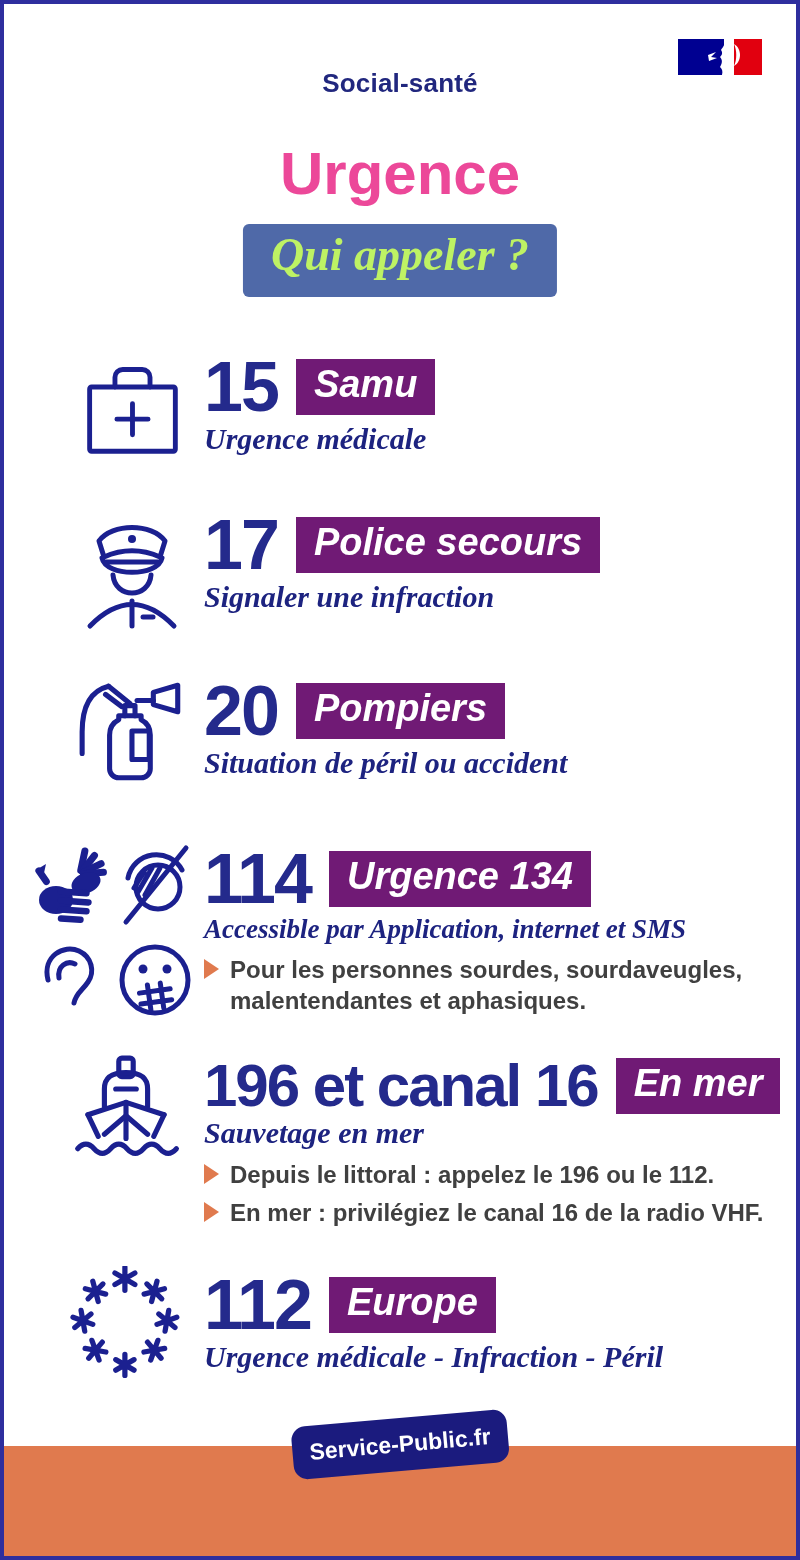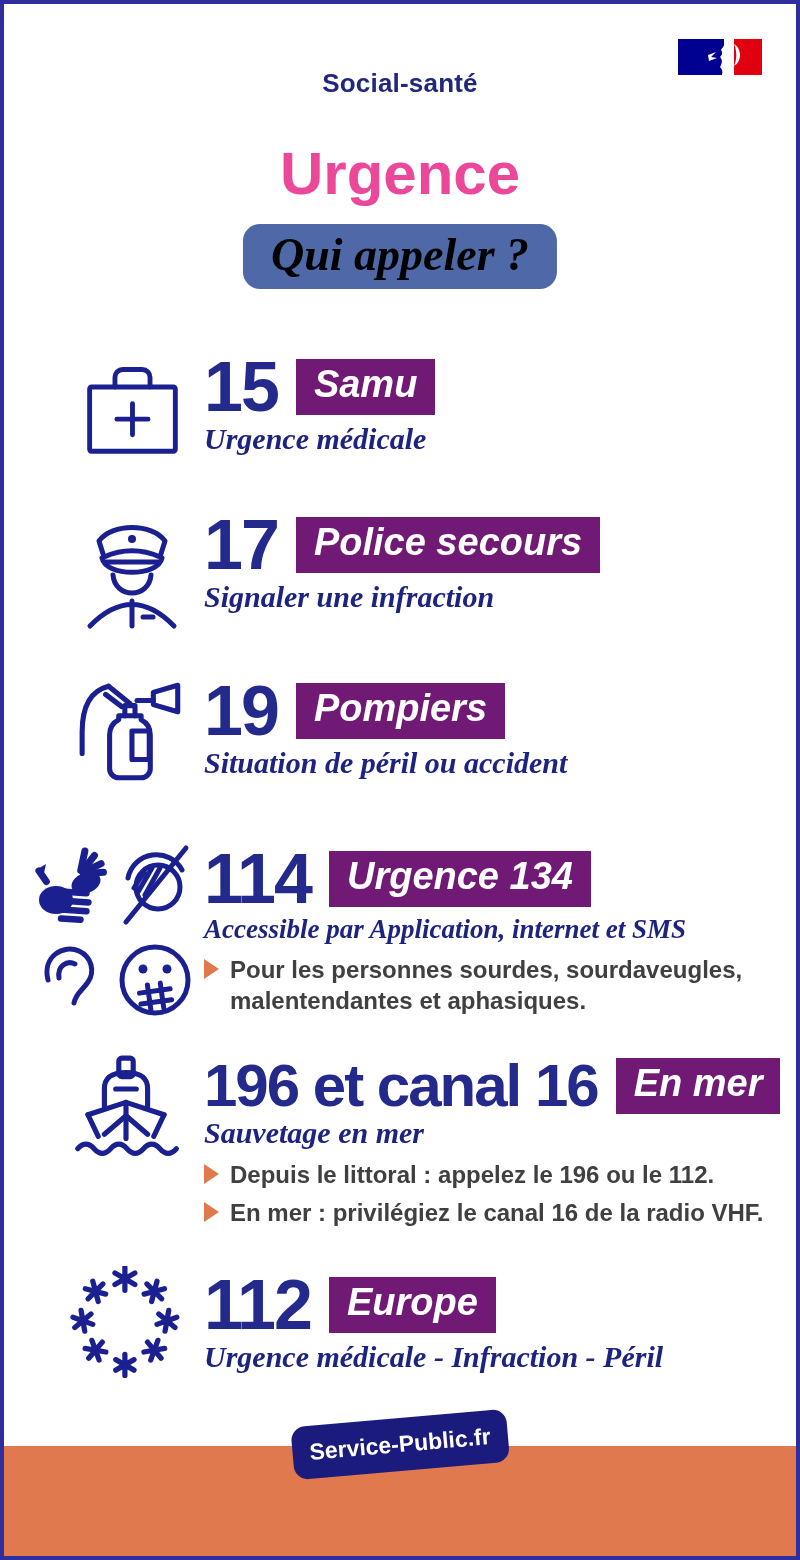--- a/index.html
+++ b/index.html
@@ -13,22 +13,22 @@
   .category {
     position:absolute; top:64px; left:0; right:0; text-align:center;
     font-size:26px; font-weight:700; color:#21277e; letter-spacing:.2px;
   }
   .title {
     position:absolute; top:116px; left:0; right:0; text-align:center;
     font-size:60px; font-weight:700; color:#ec4899; letter-spacing:0;margin-top:19px;
   }
   .who-badge {
     position:absolute; top:220px; left:50%; transform:translateX(-50%);
-    background:#4f69a8; color:#000000; border-radius:17px;
-    padding:4px 28px 8px; white-space:nowrap;
+    background:#4f69a8; color:#bef264; border-radius:6px;
+    padding:4px 28px 16px; white-space:nowrap;
     font-family:"Liberation Serif", serif; font-style:italic; font-weight:700;
     font-size:46px;
   }
   
   .item { position:absolute; left:200px; width:580px; }
   .num-row { display:flex; align-items:center; gap:18px; }
   .num {
     font-size:70px; font-weight:800; line-height:1; color:#242a8c;
     letter-spacing:-2px; white-space:nowrap;
   }
@@ -118,21 +118,21 @@
       <rect class="stroke" x="57" y="57" width="17" height="28"></rect>
       <path class="stroke" d="M50,42 v-10 h10 v10"></path>
       <path class="stroke" d="M55,30 L34,13 M47,33 L31,21"></path>
       <path class="stroke" d="M34,13 C14,18 8,36 8,58 V79"></path>
       <path class="stroke" d="M62,27 H78"></path>
       <path class="stroke" d="M78,19 L102,12 V38 L78,31 Z"></path>
     </svg>
   </div>
   <div class="item" style="top:672px;">
     <div class="num-row">
-      <span class="num">19</span>
+      <span class="num">20</span>
       <span class="badge">Pompiers</span>
     </div>
     <div class="desc">Situation de péril ou accident</div>
   </div>
 
   <div class="icon-box" style="left:28px; top:838px; width:162px; height:180px;">
     <svg viewBox="0 0 162 180">
 
       <g>
         <g transform="translate(48,32)" class="fillnavy">

